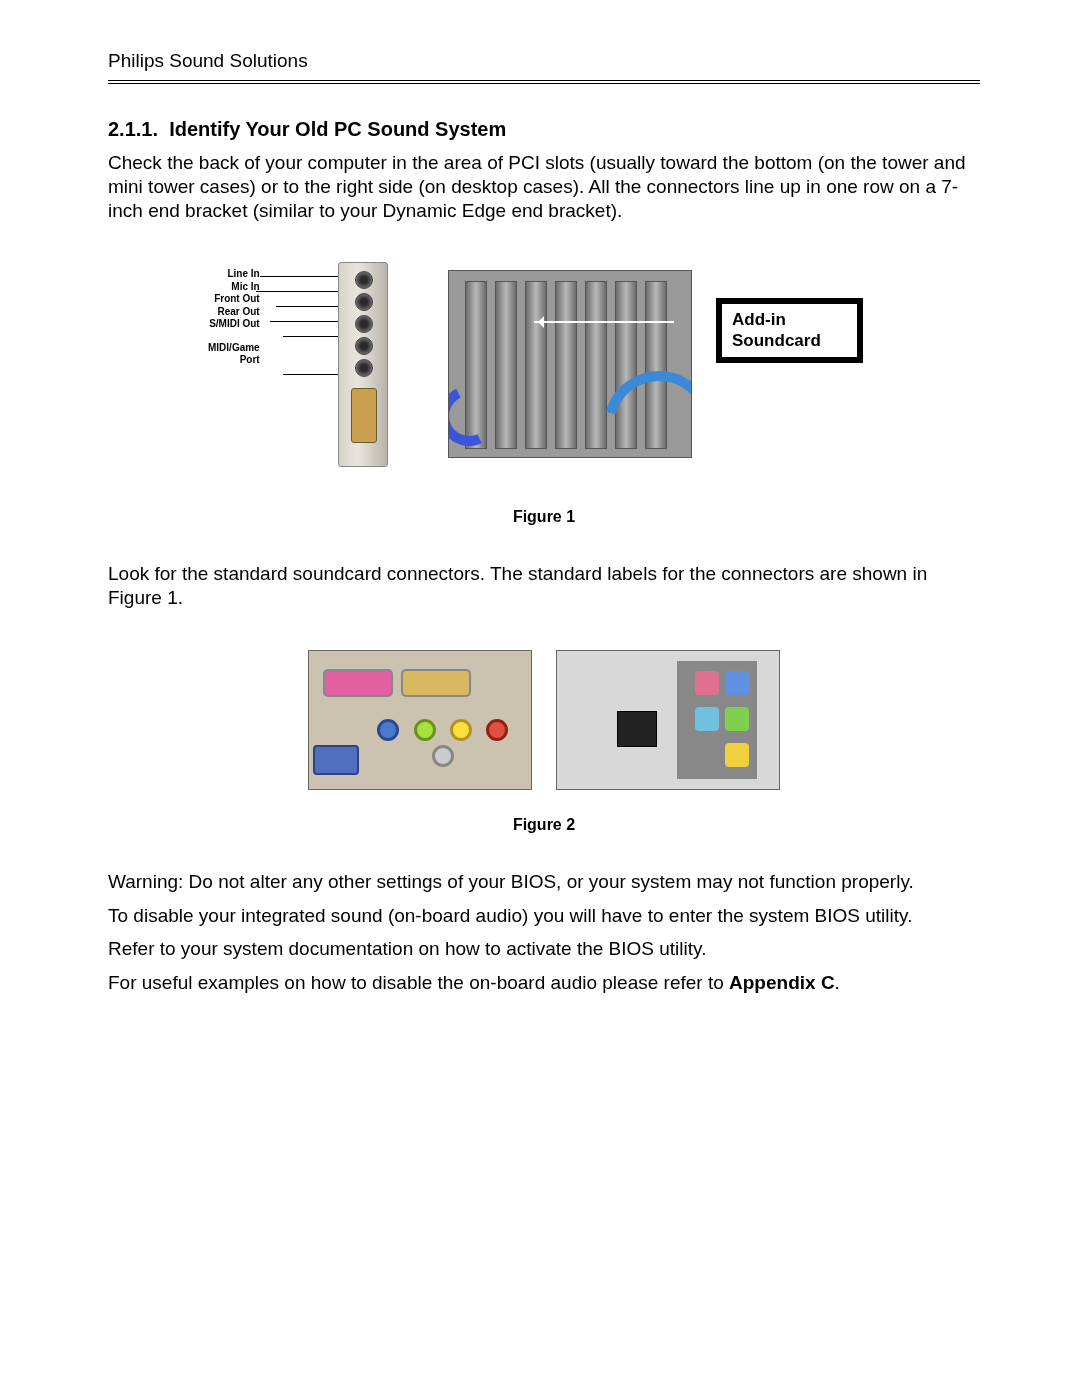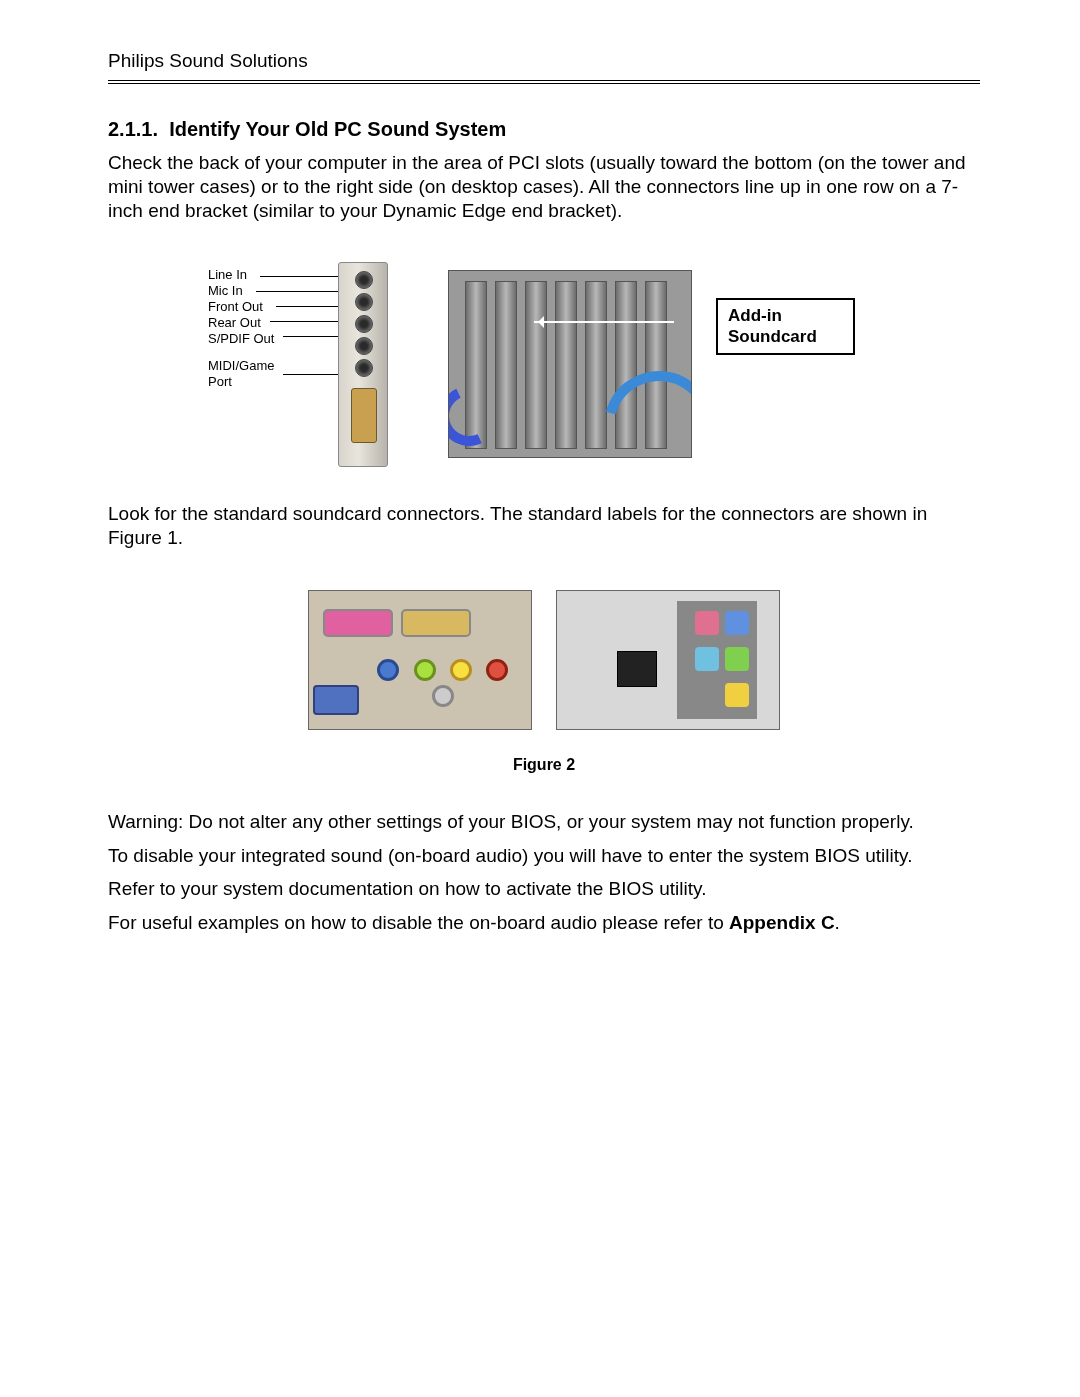--- a/index.html
+++ b/index.html
@@ -65,23 +65,24 @@
   .jack.j4 { top: 74px; }
   .jack.j5 { top: 96px; }
   .bracket-diagram .midi {
     position:absolute; left:12px; top:125px; width:26px; height:55px;
     background:#c8a050; border:1px solid #6a5a30; border-radius:3px;
   }
   .port-labels {
     position:absolute;
     left: 100px;
     top: 6px;
-    font-size: 13px;
-    font-weight: normal;
+    font-size: 10px;
+    font-weight: bold;
     line-height: 1.15;
+    text-align: right;
   }
   .port-labels div { white-space: nowrap; margin-bottom: 1px; }
   .port-line {
     position:absolute;
     height:1px;
     background:#000;
   }
   .pl1 { left:152px; top:14px; width:82px;}
   .pl2 { left:148px; top:29px; width:86px;}
   .pl3 { left:168px; top:44px; width:66px;}
@@ -133,21 +134,21 @@
     position:absolute;
     left:-2px;
     top:-5px;
     border:6px solid transparent;
     border-right-color:#fff;
   }
   .callout-box {
     position:absolute;
     left: 608px;
     top: 36px;
-    border: 2px solid #000000;
+    border: 6px solid #000000;
     padding: 6px 36px 6px 10px;
     font-size: 17px;
     font-weight: bold;
     line-height: 1.2;
     background:#fff;
   }
   .figure-caption {
     text-align: center;
     font-weight: bold;
     font-size: 16px;
@@ -228,21 +229,21 @@
     <span>Identify Your Old PC Sound System</span>
   </h2>
   <p class="body-text">Check the back of your computer in the area of PCI slots (usually toward the bottom (on the tower and mini tower cases) or to the right side (on desktop cases). All the connectors line up in one row on a 7-inch end bracket (similar to your Dynamic Edge end bracket).</p>
 
   <div class="figure-area">
     <div class="port-labels">
       <div>Line In</div>
       <div>Mic In</div>
       <div>Front Out</div>
       <div>Rear Out</div>
-      <div>S/PDIF Out</div>
+      <div>S/MIDI Out</div>
       <div style="height:10px;"></div>
       <div>MIDI/Game</div>
       <div>Port</div>
     </div>
     <div class="port-line pl1"></div>
     <div class="port-line pl2"></div>
     <div class="port-line pl3"></div>
     <div class="port-line pl4"></div>
     <div class="port-line pl5"></div>
     <div class="port-line pl6"></div>
@@ -268,20 +269,21 @@
       <div class="cable-blue2"></div>
       <div class="arrow"></div>
     </div>
 
     <div class="callout-box">
       <span>Add-in</span><br>
       <span>Soundcard</span>
     </div>
   </div>
 
+  <div class="figure-caption">Figure 1</div>
 
   <p class="body-text">Look for the standard soundcard connectors. The standard labels for the connectors are shown in Figure 1.</p>
 
   <div class="figure-area-2">
     <div class="photo-box pa">
       <div class="portrow">
         <span class="bigport pink"></span>
         <span class="bigport tan"></span>
       </div>
       <div class="vga"></div>

